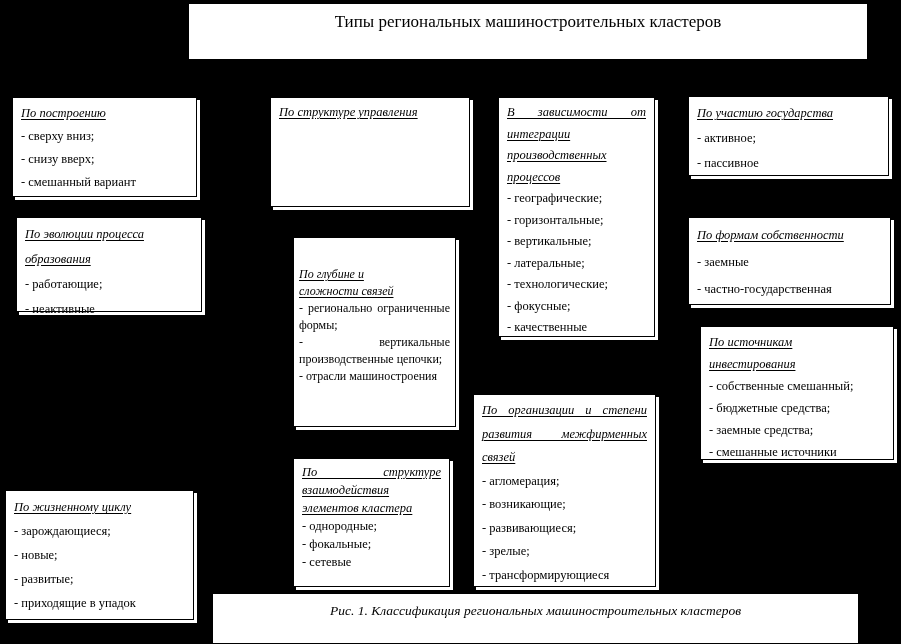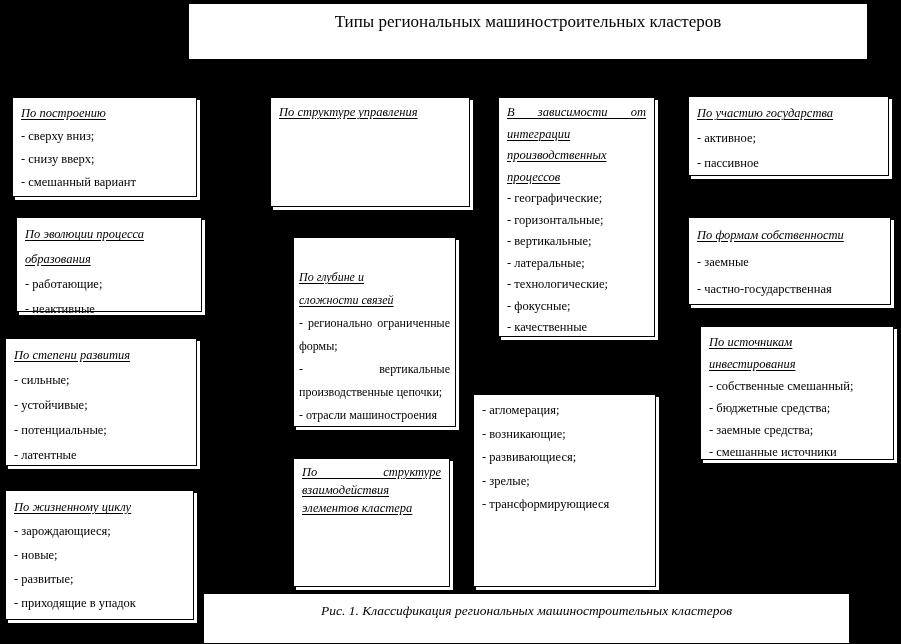--- a/index.html
+++ b/index.html
@@ -41,21 +41,21 @@
     left: 188px; top: 3px; width: 680px; height: 57px;
     background: #ffffff;
     border: 1px solid #000000;
     box-sizing: border-box;
     text-align: center;
     padding-top: 8px;
     font-size: 17px;
   }
   .caption-box {
     position: absolute;
-    left: 203px; top: 593px; width: 647px; height: 51px;
+    left: 212px; top: 593px; width: 647px; height: 51px;
     background: #ffffff;
     border: 1px solid #000000;
     box-sizing: border-box;
     text-align: center;
     padding-top: 9px;
     font-size: 13.5px;
     font-style: italic;
   }
 </style>
 </head>
@@ -77,72 +77,69 @@
   </div>
 
   <div class="box" style="left:16px;top:217px;width:186px;height:95px;line-height:25px;">
     <div class="box-title t-center">По эволюции процесса образования</div>
     <div class="box-items">
         <div class="item">- работающие;</div>
         <div class="item">- неактивные</div>
       </div>
   </div>
 
-  <div class="box" style="left:5px;top:338px;width:192px;height:128px;line-height:25px;">
-    <div class="box-title t-left">По степени развития</div>
-    <div class="box-items">
-        <div class="item">- сильные;</div>
-        <div class="item">- устойчивые;</div>
-        <div class="item">- потенциальные;</div>
-        <div class="item">- латентные</div>
-      </div>
-  </div>
 
   <div class="box" style="left:5px;top:490px;width:189px;height:130px;line-height:24px;">
     <div class="box-title t-center">По жизненному циклу</div>
     <div class="box-items">
         <div class="item">- зарождающиеся;</div>
         <div class="item">- новые;</div>
         <div class="item">- развитые;</div>
         <div class="item">- приходящие в упадок</div>
       </div>
   </div>
 
   <div class="box items-justify" style="left:270px;top:97px;width:200px;height:110px;line-height:21.5px;">
     <div class="box-title t-center">По структуре управления</div>
   </div>
 
-  <div class="box items-justify" style="left:293px;top:237px;width:163px;height:190px;line-height:23px;padding:28px 5px 3px;font-size:12px;">
+  <div class="box items-justify" style="left:293px;top:237px;width:163px;height:190px;line-height:17px;padding:28px 5px 3px;font-size:12px;">
     <div class="box-title t-center pre">По глубине и
 сложности связей</div>
     <div class="box-items">
         <div class="item">- регионально ограниченные формы;</div>
         <div class="item">- вертикальные производственные цепочки;</div>
         <div class="item">- отрасли машиностроения</div>
       </div>
   </div>
 
   <div class="box" style="left:293px;top:458px;width:157px;height:129px;line-height:18px;">
     <div class="box-title t-justify">По структуре взаимодействия элементов кластера</div>
+    <div class="box-items">
+        <div class="item">- однородные;</div>
+        <div class="item">- фокальные;</div>
+        <div class="item">- сетевые</div>
+      </div>
   </div>
 
   <div class="box" style="left:498px;top:97px;width:157px;height:240px;line-height:21.5px;">
     <div class="box-title t-justify">В зависимости от интеграции производственных процессов</div>
     <div class="box-items">
         <div class="item">- географические;</div>
         <div class="item">- горизонтальные;</div>
         <div class="item">- вертикальные;</div>
         <div class="item">- латеральные;</div>
         <div class="item">- технологические;</div>
         <div class="item">- фокусные;</div>
         <div class="item">- качественные</div>
       </div>
   </div>
 
   <div class="box" style="left:473px;top:394px;width:183px;height:193px;line-height:23.5px;">
+    <div class="box-title t-justify">По организации и степени развития межфирменных связей</div>
     <div class="box-items">
         <div class="item">- агломерация;</div>
         <div class="item">- возникающие;</div>
         <div class="item">- развивающиеся;</div>
         <div class="item">- зрелые;</div>
         <div class="item">- трансформирующиеся</div>
       </div>
   </div>
 
   <div class="box" style="left:688px;top:96px;width:201px;height:80px;line-height:25px;">

